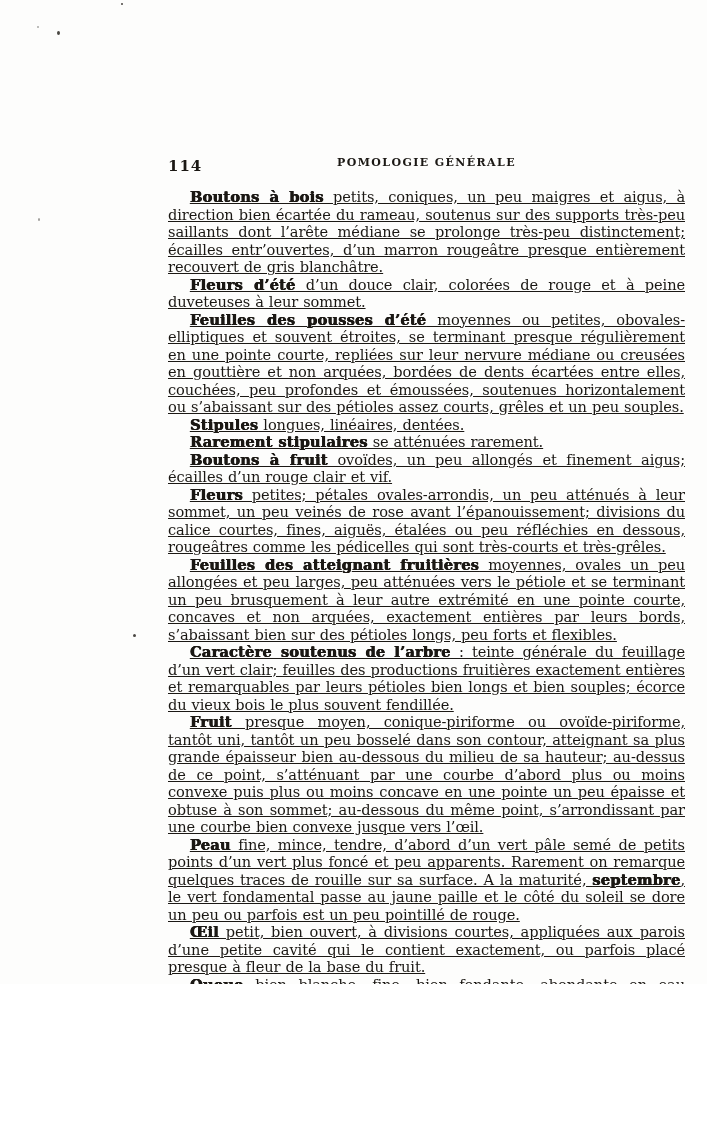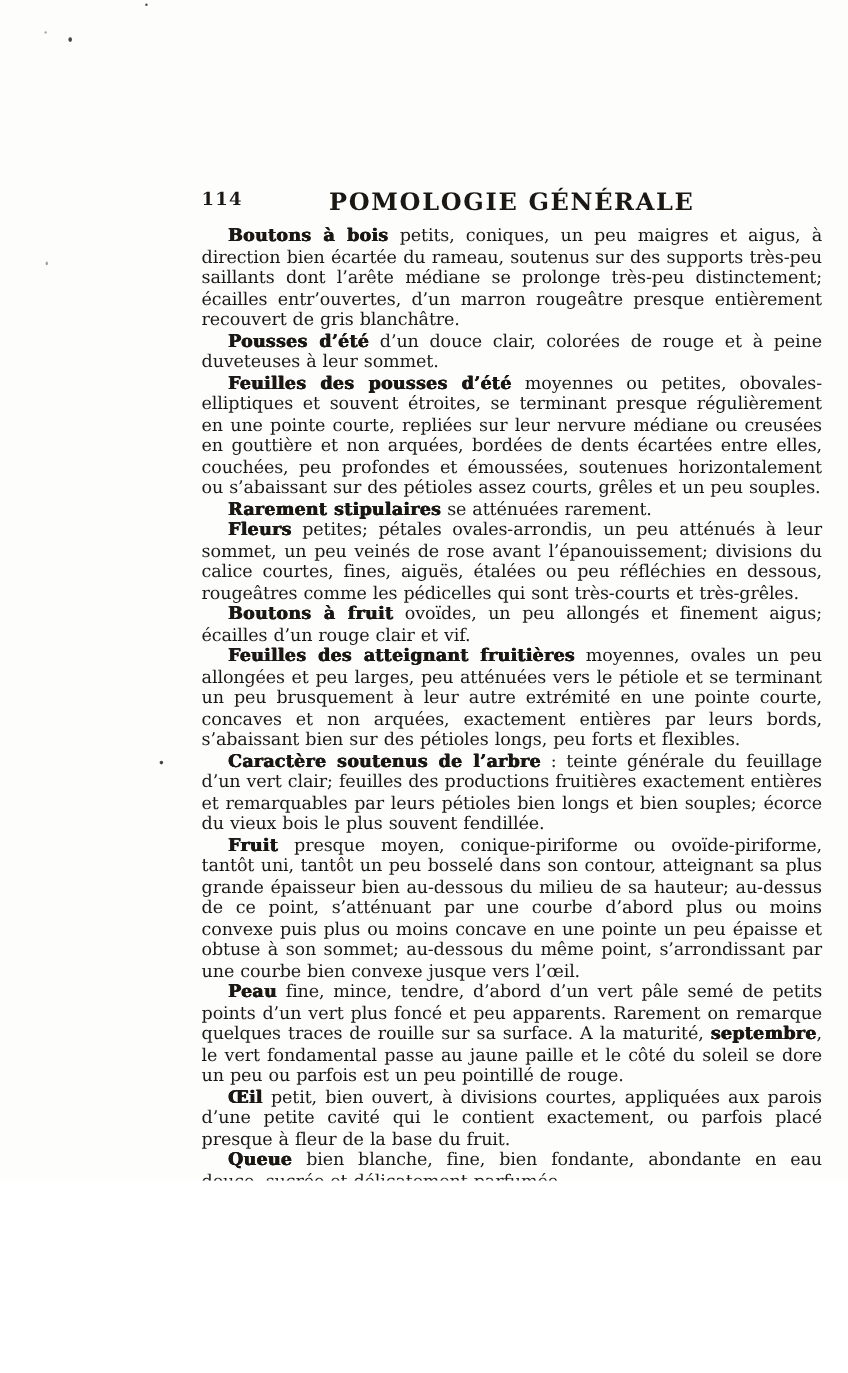--- a/index.html
+++ b/index.html
@@ -30,35 +30,36 @@
     font-size: 15px;
     font-weight: bold;
     letter-spacing: 1px;
   }
   .running-title {
     position: absolute;
     left: 0;
     right: 0;
     top: 0;
     text-align: center;
-    font-size: 20px;
+    font-size: 11px;
     font-weight: bold;
     letter-spacing: 1.4px;
   }
   .body-text {
     position: absolute;
     left: 168px;
     top: 188px;
     width: 517px;
     font-size: 14.6px;
     line-height: 17.5px;
     text-align: justify;
     letter-spacing: -0.1px;
     word-spacing: 0.5px;
     hyphens: auto;
+    text-decoration: underline;
   }
   .para {
     margin: 0;
     text-indent: 22px;
   }
   .lead, .inline-bold {
     font-weight: bold;
     letter-spacing: 0.2px;
     text-shadow: 0.45px 0 0 currentColor, -0.2px 0 0 currentColor;
   }
@@ -87,25 +88,26 @@
   <div class="speck" style="left:365px; top:1035px; width:2px; height:2px; opacity:.4;"></div>
   <div class="speck" style="left:12px;  top:1118px; width:2px; height:2px; opacity:.4;"></div>
 
   <div class="header">
     <span class="pagenum">114</span>
     <span class="running-title">POMOLOGIE GÉNÉRALE</span>
   </div>
 
   <div class="body-text" id="paragraph-container">
       <p class="para"><span class="lead">Boutons à bois</span><span class="plain"> petits, coniques, un peu maigres et aigus, à direction bien écartée du rameau, soutenus sur des supports très-peu saillants dont l’arête médiane se prolonge très-peu distinctement; écailles entr’ouvertes, d’un marron rougeâtre presque entièrement recouvert de gris blanchâtre.</span></p>
-      <p class="para"><span class="lead">Pousses d’été</span><span class="plain"> d’un douce clair, colorées de rouge et à peine duveteuses à leur sommet.</span></p>
+      <p class="para"><span class="lead">Fleurs d’été</span><span class="plain"> d’un douce clair, colorées de rouge et à peine duveteuses à leur sommet.</span></p>
       <p class="para"><span class="lead">Feuilles des pousses d’été</span><span class="plain"> moyennes ou petites, obovales-elliptiques et souvent étroites, se terminant presque régulièrement en une pointe courte, repliées sur leur nervure médiane ou creusées en gouttière et non arquées, bordées de dents écartées entre elles, couchées, peu profondes et émoussées, soutenues horizontalement ou s’abaissant sur des pétioles assez courts, grêles et un peu souples.</span></p>
+      <p class="para"><span class="lead">Stipules</span><span class="plain"> longues, linéaires, dentées.</span></p>
       <p class="para"><span class="lead">Rarement stipulaires</span><span class="plain"> se atténuées rarement.</span></p>
+      <p class="para"><span class="lead">Boutons à fruit</span><span class="plain"> ovoïdes, un peu allongés et finement aigus; écailles d’un rouge clair et vif.</span></p>
       <p class="para"><span class="lead">Fleurs</span><span class="plain"> petites; pétales ovales-arrondis, un peu atténués à leur sommet, un peu veinés de rose avant l’épanouissement; divisions du calice courtes, fines, aiguës, étalées ou peu réfléchies en dessous, rougeâtres comme les pédicelles qui sont très-courts et très-grêles.</span></p>
-      <p class="para"><span class="lead">Boutons à fruit</span><span class="plain"> ovoïdes, un peu allongés et finement aigus; écailles d’un rouge clair et vif.</span></p>
       <p class="para"><span class="lead">Feuilles des atteignant fruitières</span><span class="plain"> moyennes, ovales un peu allongées et peu larges, peu atténuées vers le pétiole et se terminant un peu brusquement à leur autre extrémité en une pointe courte, concaves et non arquées, exactement entières par leurs bords, s’abaissant bien sur des pétioles longs, peu forts et flexibles.</span></p>
       <p class="para"><span class="lead">Caractère soutenus de l’arbre</span><span class="plain"> : teinte générale du feuillage d’un vert clair; feuilles des productions fruitières exactement entières et remarquables par leurs pétioles bien longs et bien souples; écorce du vieux bois le plus souvent fendillée.</span></p>
       <p class="para"><span class="lead">Fruit</span><span class="plain"> presque moyen, conique-piriforme ou ovoïde-piriforme, tantôt uni, tantôt un peu bosselé dans son contour, atteignant sa plus grande épaisseur bien au-dessous du milieu de sa hauteur; au-dessus de ce point, s’atténuant par une courbe d’abord plus ou moins convexe puis plus ou moins concave en une pointe un peu épaisse et obtuse à son sommet; au-dessous du même point, s’arrondissant par une courbe bien convexe jusque vers l’œil.</span></p>
       <p class="para"><span class="lead">Peau</span><span class="plain"> fine, mince, tendre, d’abord d’un vert pâle semé de petits points d’un vert plus foncé et peu apparents. Rarement on remarque quelques traces de rouille sur sa surface. A la maturité, </span><span class="inline-bold">septembre</span><span class="plain">, le vert fondamental passe au jaune paille et le côté du soleil se dore un peu ou parfois est un peu pointillé de rouge.</span></p>
       <p class="para"><span class="lead">Œil</span><span class="plain"> petit, bien ouvert, à divisions courtes, appliquées aux parois d’une petite cavité qui le contient exactement, ou parfois placé presque à fleur de la base du fruit.</span></p>
       <p class="para"><span class="lead">Queue</span><span class="plain"> bien blanche, fine, bien fondante, abondante en eau douce, sucrée et délicatement parfumée.</span></p>
     </div>
 
 </div>
 

